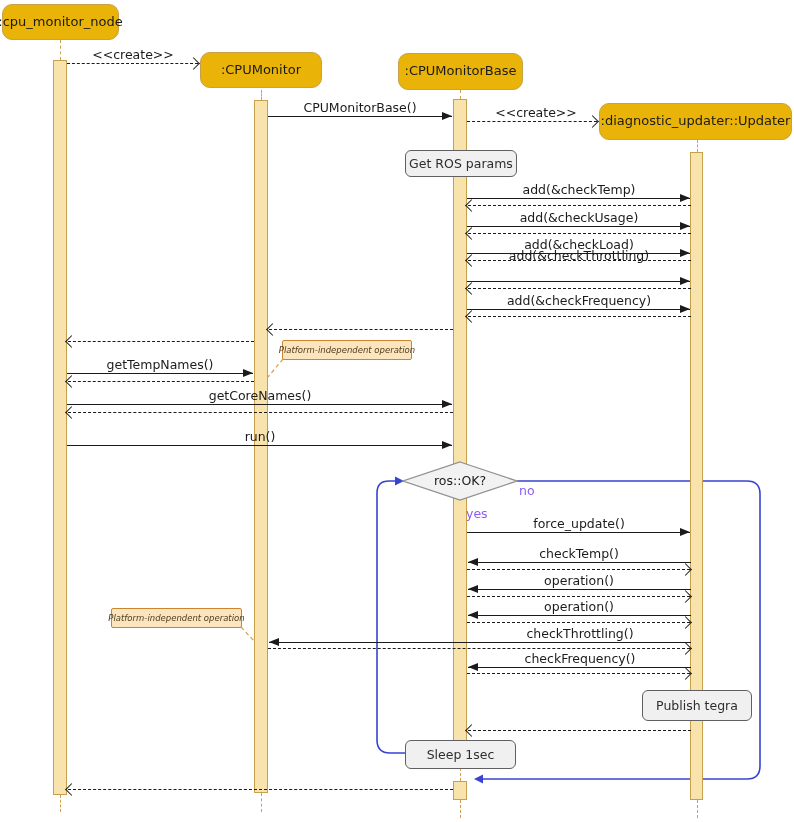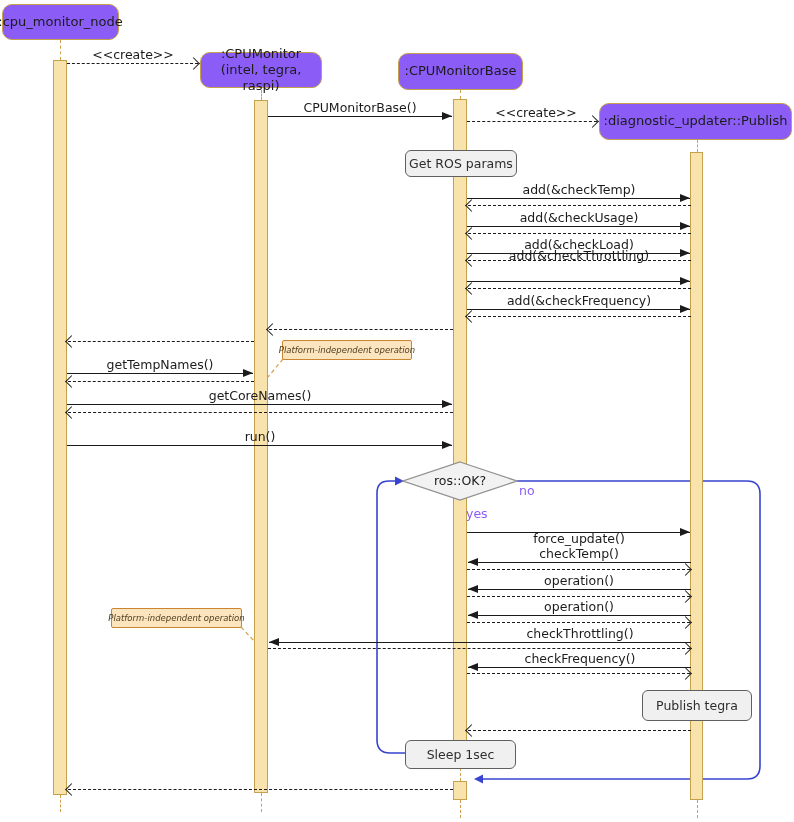--- a/index.html
+++ b/index.html
@@ -1,18 +1,18 @@
 <!DOCTYPE html>
 <html><head>
 <meta charset="utf-8">
 <style>
   html,body{margin:0;padding:0;background:#fff;}
   #canvas{position:relative;width:794px;height:822px;background:#ffffff;overflow:hidden;
           font-family:"DejaVu Sans","Liberation Sans",sans-serif;}
-  .participant-box{position:absolute;box-sizing:border-box;background:#8b5cf6;border:1.5px solid #c6a14b;
+  .participant-box{position:absolute;box-sizing:border-box;background:#eab308;border:1.5px solid #c6a14b;
     border-radius:10px;display:flex;flex-direction:column;align-items:center;justify-content:center;
     z-index:6;color:#1b1b1b;font-size:13px;line-height:1.25;text-align:center;}
   .lifeline{position:absolute;width:0;border-left:1.3px dashed #d2a04c;z-index:0;}
   .activation{position:absolute;box-sizing:border-box;background:#f9e3ac;border:1px solid #c6a14b;z-index:2;}
   .msg-line{position:absolute;height:0;z-index:4;}
   .msg-line.solid{border-top:1.6px solid #1b1b1b;}
   .msg-line.dashed{border-top:1.2px dashed #1b1b1b;}
   .msg-label{position:absolute;transform:translateX(-50%);white-space:nowrap;font-size:12.5px;
     color:#1b1b1b;z-index:4;}
   .head{position:absolute;width:0;height:0;z-index:4;}
@@ -58,35 +58,34 @@
       <div class="lifeline" style="left: 59.5px; top: 795px; height: 17px;"></div>
       <div class="activation" style="left: 53px; top: 60px; width: 14px; height: 735px;"></div>
       <div class="participant-box" style="left: 2px; top: 4px; width: 117px; height: 36px;">
         <div>:cpu_monitor_node</div>
       </div>
       <div class="lifeline" style="left: 260.5px; top: 90px; height: 10px;"></div>
       <div class="lifeline" style="left: 260.5px; top: 793px; height: 19px;"></div>
       <div class="activation" style="left: 254px; top: 100px; width: 14px; height: 693px;"></div>
       <div class="participant-box" style="left: 200px; top: 52px; width: 122px; height: 36px;">
         <div>:CPUMonitor</div>
-        <div>(intel, tegra, raspi)</div>
       </div>
       <div class="lifeline" style="left: 459.5px; top: 90px; height: 9px;"></div>
       <div class="lifeline" style="left: 459.5px; top: 768px; height: 13px;"></div>
       <div class="lifeline" style="left: 459.5px; top: 800px; height: 18px;"></div>
       <div class="activation" style="left: 453px; top: 99px; width: 14px; height: 669px;"></div>
       <div class="activation" style="left: 453px; top: 781px; width: 14px; height: 19px;"></div>
       <div class="participant-box" style="left: 398px; top: 53px; width: 125px; height: 37px;">
         <div>:CPUMonitorBase</div>
       </div>
       <div class="lifeline" style="left: 696.5px; top: 140px; height: 12px;"></div>
       <div class="lifeline" style="left: 696.5px; top: 800px; height: 18px;"></div>
       <div class="activation" style="left: 690px; top: 152px; width: 13px; height: 648px;"></div>
       <div class="participant-box" style="left: 599px; top: 103px; width: 193px; height: 37px;">
-        <div>:diagnostic_updater::Publish</div>
+        <div>:diagnostic_updater::Updater</div>
       </div>
       <div class="msg-line dashed" style="left: 67px; top: 63px; width: 131px;"></div>
       <div class="chev right" style="left: 189px; top: 59px;"></div>
       <div class="msg-label" style="left: 133px; top: 47px;">&lt;&lt;create&gt;&gt;</div>
       <div class="msg-line solid" style="left: 268px; top: 116px; width: 184px;"></div>
       <div class="head filled right" style="left: 442px; top: 112px;"></div>
       <div class="msg-label" style="left: 360px; top: 100px;">CPUMonitorBase()</div>
       <div class="msg-line dashed" style="left: 467px; top: 121px; width: 130px;"></div>
       <div class="chev right" style="left: 588px; top: 117px;"></div>
       <div class="msg-label" style="left: 536px; top: 105px;">&lt;&lt;create&gt;&gt;</div>
@@ -127,21 +126,21 @@
       <div class="msg-line solid" style="left: 67px; top: 404px; width: 385px;"></div>
       <div class="head filled right" style="left: 442px; top: 400px;"></div>
       <div class="msg-label" style="left: 260px; top: 388px;">getCoreNames()</div>
       <div class="msg-line dashed" style="left: 68px; top: 412px; width: 385px;"></div>
       <div class="chev left" style="left: 67px; top: 408px;"></div>
       <div class="msg-line solid" style="left: 67px; top: 445px; width: 385px;"></div>
       <div class="head filled right" style="left: 442px; top: 441px;"></div>
       <div class="msg-label" style="left: 260px; top: 429px;">run()</div>
       <div class="msg-line solid" style="left: 467px; top: 532px; width: 223px;"></div>
       <div class="head filled right" style="left: 680px; top: 528px;"></div>
-      <div class="msg-label" style="left: 579px; top: 516px; margin-top: 15px;">force_update()</div>
+      <div class="msg-label" style="left: 579px; top: 516px;">force_update()</div>
       <div class="msg-line solid" style="left: 468px; top: 562px; width: 223px;"></div>
       <div class="head filled left" style="left: 468px; top: 558px;"></div>
       <div class="msg-label" style="left: 579px; top: 546px;">checkTemp()</div>
       <div class="msg-line dashed" style="left: 467px; top: 569px; width: 223px;"></div>
       <div class="chev right" style="left: 681px; top: 565px;"></div>
       <div class="msg-line solid" style="left: 468px; top: 589px; width: 223px;"></div>
       <div class="head filled left" style="left: 468px; top: 585px;"></div>
       <div class="msg-label" style="left: 579px; top: 573px;">operation()</div>
       <div class="msg-line dashed" style="left: 467px; top: 596px; width: 223px;"></div>
       <div class="chev right" style="left: 681px; top: 592px;"></div>

